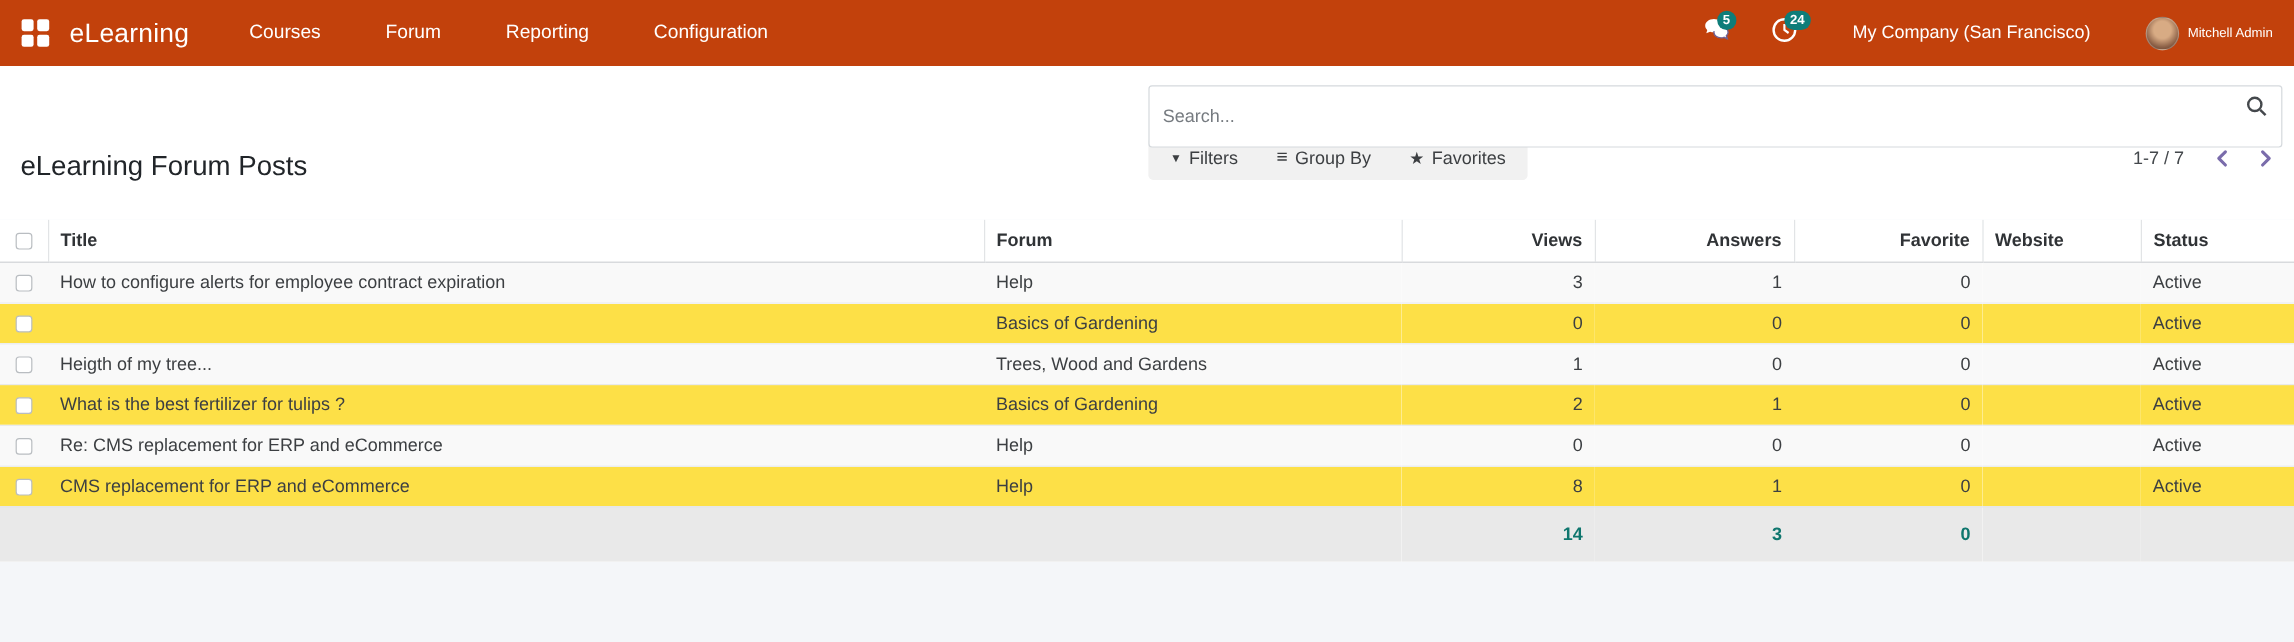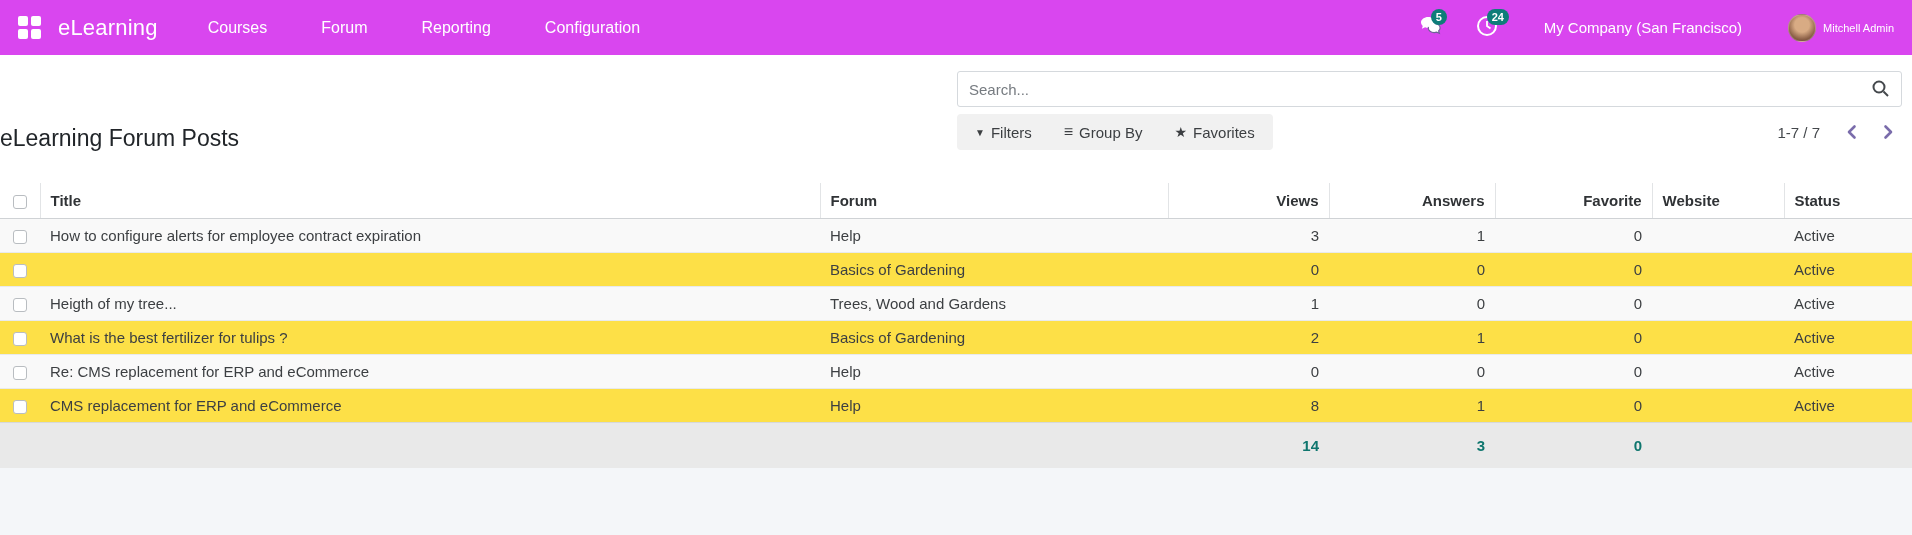--- a/index.html
+++ b/index.html
@@ -1,20 +1,20 @@
 <!DOCTYPE html>
 <html><head>
 <meta charset="utf-8">
 <style>
   * { margin:0; padding:0; box-sizing:border-box; }
   html,body { width:1912px; height:535px; overflow:hidden;
     font-family:"Liberation Sans", sans-serif; background:#f4f6f9; }
 
   
-  .navbar { height:55px; background:#d946ef; color:#fff; display:flex;
+  .navbar { height:55px; background:#c2410c; color:#fff; display:flex;
     align-items:center; padding:16px 18px; }
   .apps-icon { width:24px; height:24px; display:grid;
     grid-template-columns:10px 10px; grid-template-rows:10px 10px; gap:3px;
     cursor:pointer; }
   .apps-icon span { background:#fff; border-radius:2px; }
   .brand { font-size:22px; font-weight:500; margin-left:16px; letter-spacing:.2px; }
   .nav-menu { display:flex; gap:50px; margin-left:48px; font-size:16px; }
   .nav-menu .nav-item { cursor:pointer; padding:6px 2px; }
   .nav-right { margin-left:auto; display:flex; align-items:center; }
   .icon-btn { position:relative; width:26px; height:26px; margin-left:30px;
@@ -24,32 +24,32 @@
     border-radius:9px; }
   .company { font-size:15px; margin-left:44px; cursor:pointer; }
   .user-menu { display:flex; align-items:center; margin-left:46px; cursor:pointer; }
   .avatar { width:28px; height:28px; border-radius:50%;
     background:radial-gradient(circle at 50% 38%, #d8ab84 0 35%, #8a5f46 70%, #4d3526 100%);
     border:1px solid rgba(255,255,255,.25); }
   .user-name { font-size:11px; margin-left:7px; }
 
   
   .control-panel { position:relative; height:128px; background:#fff; }
-  .page-title { position:absolute; left:0; top:70px; font-size:23px;
+  .page-title { position:absolute; left:17px; top:70px; font-size:23px;
     color:#212529; font-weight:400; }
   .btn-row { position:absolute; left:17px; top:116px; display:flex; }
   .btn-create { background:#7a6cab; color:#fff; border:1px solid #7a6cab;
     font-size:15px; padding:0 17px; height:34px; border-radius:3px 0 0 3px;
     cursor:pointer; font-family:inherit; }
   .btn-export { background:#fff; border:1px solid #d9dce0; border-left:none;
     width:44px; height:34px; border-radius:0 3px 3px 0; cursor:pointer;
     display:flex; align-items:center; justify-content:center; }
   .cp-right { position:absolute; left:957px; width:945px; top:16px; }
   .search-box { position:relative; height:36px; }
-  .search-box input { width:100%; height:36px; border:1px solid #d5d9dd;
+  .search-box input { width:100%; height:52px; border:1px solid #d5d9dd;
     border-radius:3px; padding:0 40px 0 11px; font-size:15px; color:#333;
     font-family:inherit; outline:none; background:#fff; }
   .search-box input::placeholder { color:#767b80; }
   .search-glass { position:absolute; right:12px; top:8px; cursor:pointer; }
   .filter-row { margin-top:7px; display:flex; align-items:center;
     justify-content:space-between; height:36px; }
   .filter-group { background:#f1f1f1; border-radius:4px; height:36px;
     display:flex; align-items:center; padding:0 18px; gap:32px; }
   .filter-btn { display:flex; align-items:center; gap:6px; font-size:15px;
     color:#3c3f42; cursor:pointer; white-space:nowrap; }

